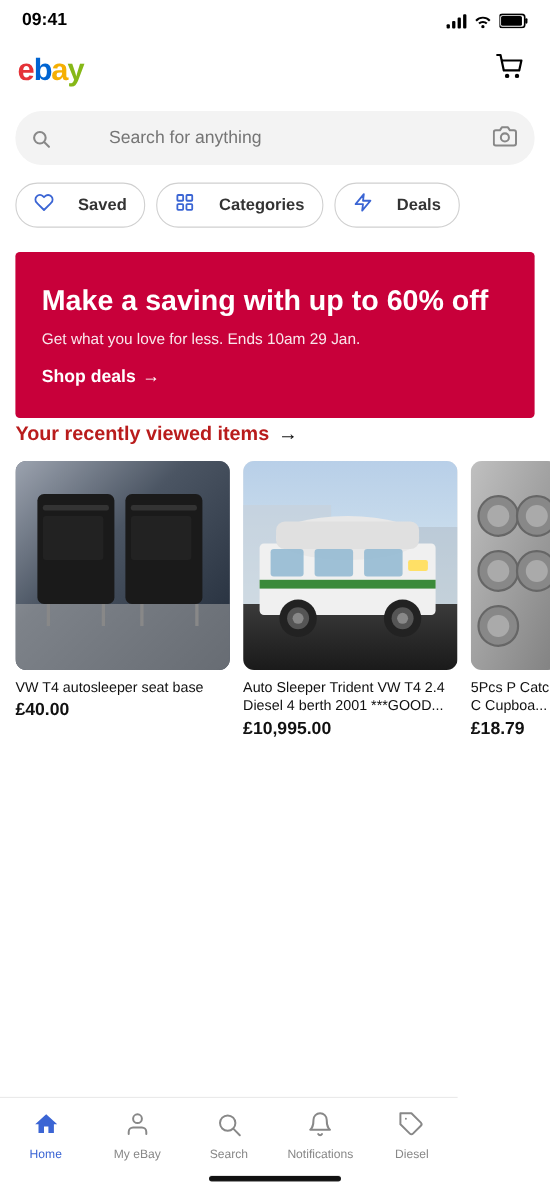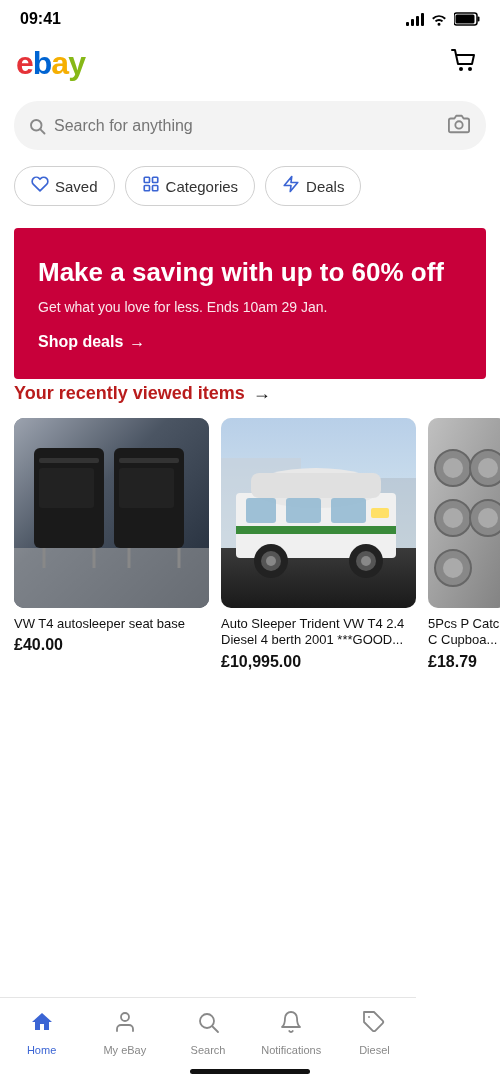--- a/index.html
+++ b/index.html
@@ -45,21 +45,21 @@
 
     
     .header {
       display: flex;
       justify-content: space-between;
       align-items: center;
       padding: 8px 16px 8px 16px;
       background: #fff;
     }
     .ebay-logo {
-      font-size: 32px;
+      font-size: 28px;
       font-weight: 700;
       letter-spacing: -1px;
     }
     .ebay-e { color: #e53238; }
     .ebay-b { color: #0064d2; }
     .ebay-a { color: #f5af02; }
     .ebay-y { color: #86b817; }
     .cart-btn {
       background: none;
       border: none;
@@ -77,45 +77,46 @@
       padding: 10px 14px;
       gap: 8px;
     }
     .search-bar input {
       flex: 1;
       background: transparent;
       border: none;
       outline: none;
       font-size: 16px;
       color: #666;
+      margin-left: 45px;
     }
     .camera-btn {
       background: none;
       border: none;
       cursor: pointer;
       padding: 2px;
     }
 
     
     .quick-links {
       display: flex;
       gap: 10px;
       padding: 4px 14px 14px 14px;
       overflow-x: auto;
     }
     .quick-link-btn {
       display: flex;
       align-items: center;
-      gap: 6px;
+      gap: 22px;
       border: 1.5px solid #d0d0d0;
       border-radius: 20px;
       background: #fff;
       padding: 8px 16px;
       font-size: 15px;
-      font-weight: 400;
+      font-weight: 700;
       color: #333;
       cursor: pointer;
       white-space: nowrap;
     }
     .quick-link-btn .ql-icon {
       color: #4169e1;
       font-size: 16px;
     }
     .ql-deals .ql-icon { color: #4169e1; }
 

